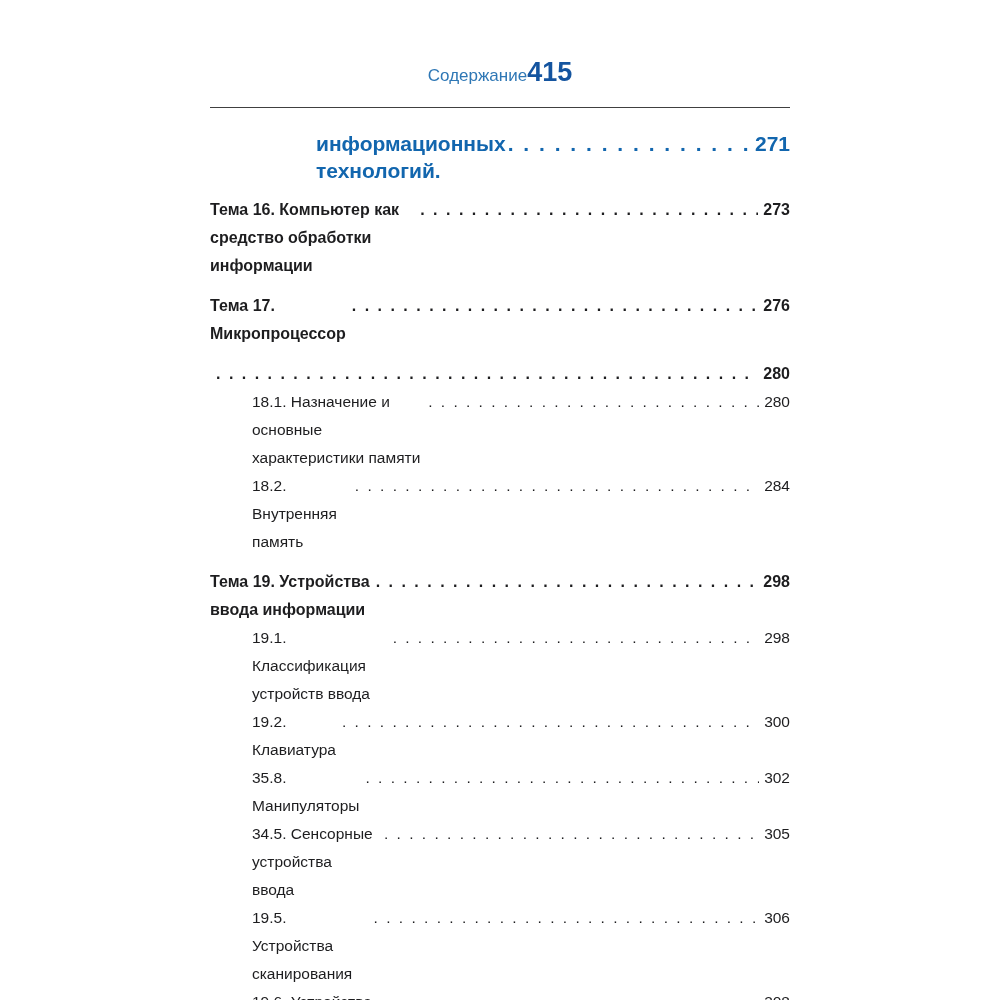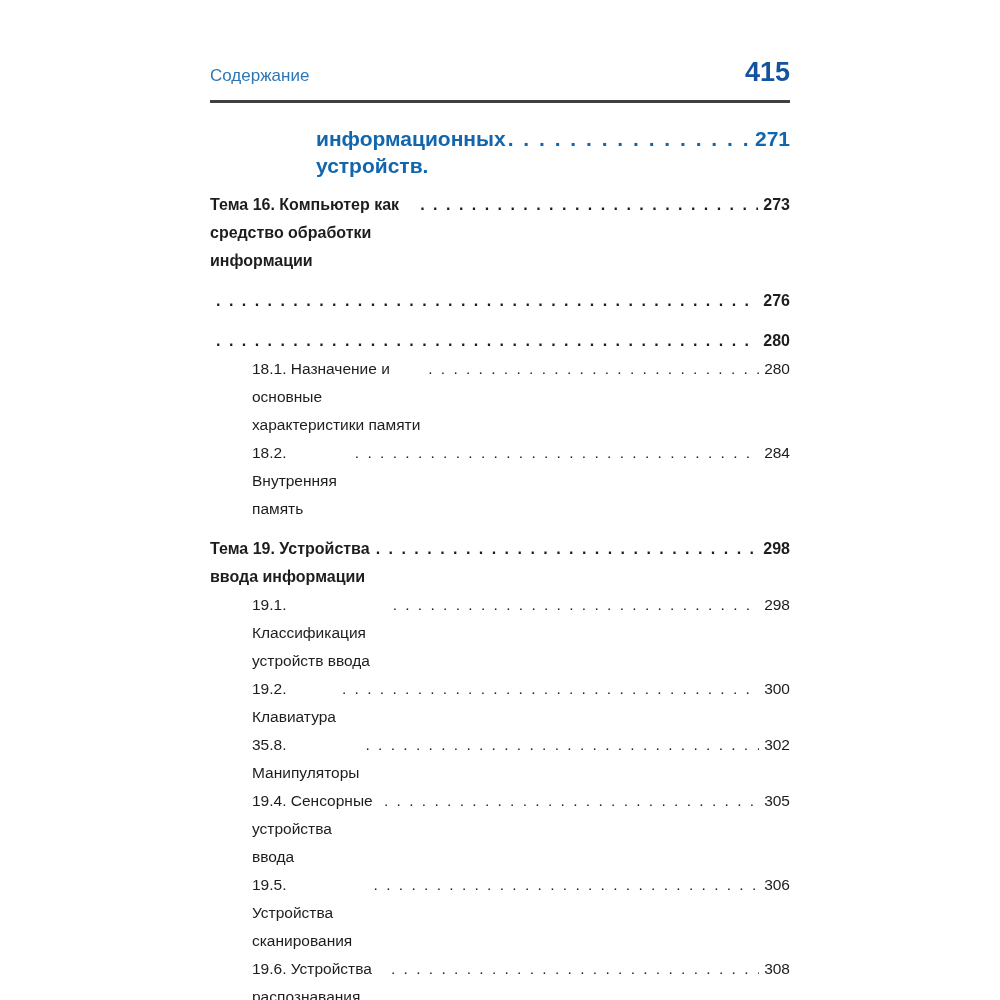--- a/index.html
+++ b/index.html
@@ -15,23 +15,23 @@
   .page {
     position: absolute;
     left: 210px;
     top: 57px;
     width: 580px;
   }
   
   .running-header {
     display: flex;
     align-items: baseline;
-    justify-content: space-between;
-    padding-bottom: 12px;
-    border-bottom: 3px solid #404040;
+    justify-content: center;
+    padding-bottom: 19px;
+    border-bottom: 1px solid #404040;
   }
   .running-header .rh-label {
     font-size: 17px;
     color: #2e77b5;
   }
   .running-header .rh-page {
     font-size: 27px;
     font-weight: bold;
     color: #14549f;
   }
@@ -86,33 +86,34 @@
 
 <div class="page">
 
   <div class="running-header">
     <span class="rh-label">Содержание</span>
     <span class="rh-page">415</span>
   </div>
 
   <div class="section-heading">
     <div class="line2">
-      <span>информационных устройств.</span>
+      <span>информационных технологий.</span>
       <span class="leader"></span>
       <span class="pagenum">271</span>
     </div>
   </div>
 
   <div class="toc-list">
       <div class="toc-row theme">
     <span class="title">Тема 16. Компьютер как средство обработки информации</span>
     <span class="leader"></span>
     <span class="pagenum">273</span>
   </div>
       <div class="toc-row theme">
+    <span class="title">Тема 17. Микропроцессор</span>
     <span class="leader"></span>
     <span class="pagenum">276</span>
   </div>
       <div class="toc-row theme">
     <span class="leader"></span>
     <span class="pagenum">280</span>
   </div>
       <div class="toc-row sub">
     <span class="title">18.1. Назначение и основные характеристики памяти</span>
     <span class="leader"></span>
@@ -137,21 +138,21 @@
     <span class="title">19.2. Клавиатура</span>
     <span class="leader"></span>
     <span class="pagenum">300</span>
   </div>
       <div class="toc-row sub">
     <span class="title">35.8. Манипуляторы</span>
     <span class="leader"></span>
     <span class="pagenum">302</span>
   </div>
       <div class="toc-row sub">
-    <span class="title">19.4. Сенсорные устройства ввода</span>
+    <span class="title">34.5. Сенсорные устройства ввода</span>
     <span class="leader"></span>
     <span class="pagenum">305</span>
   </div>
       <div class="toc-row sub">
     <span class="title">19.5. Устройства сканирования</span>
     <span class="leader"></span>
     <span class="pagenum">306</span>
   </div>
       <div class="toc-row sub">
     <span class="title">19.6. Устройства распознавания речи</span>

